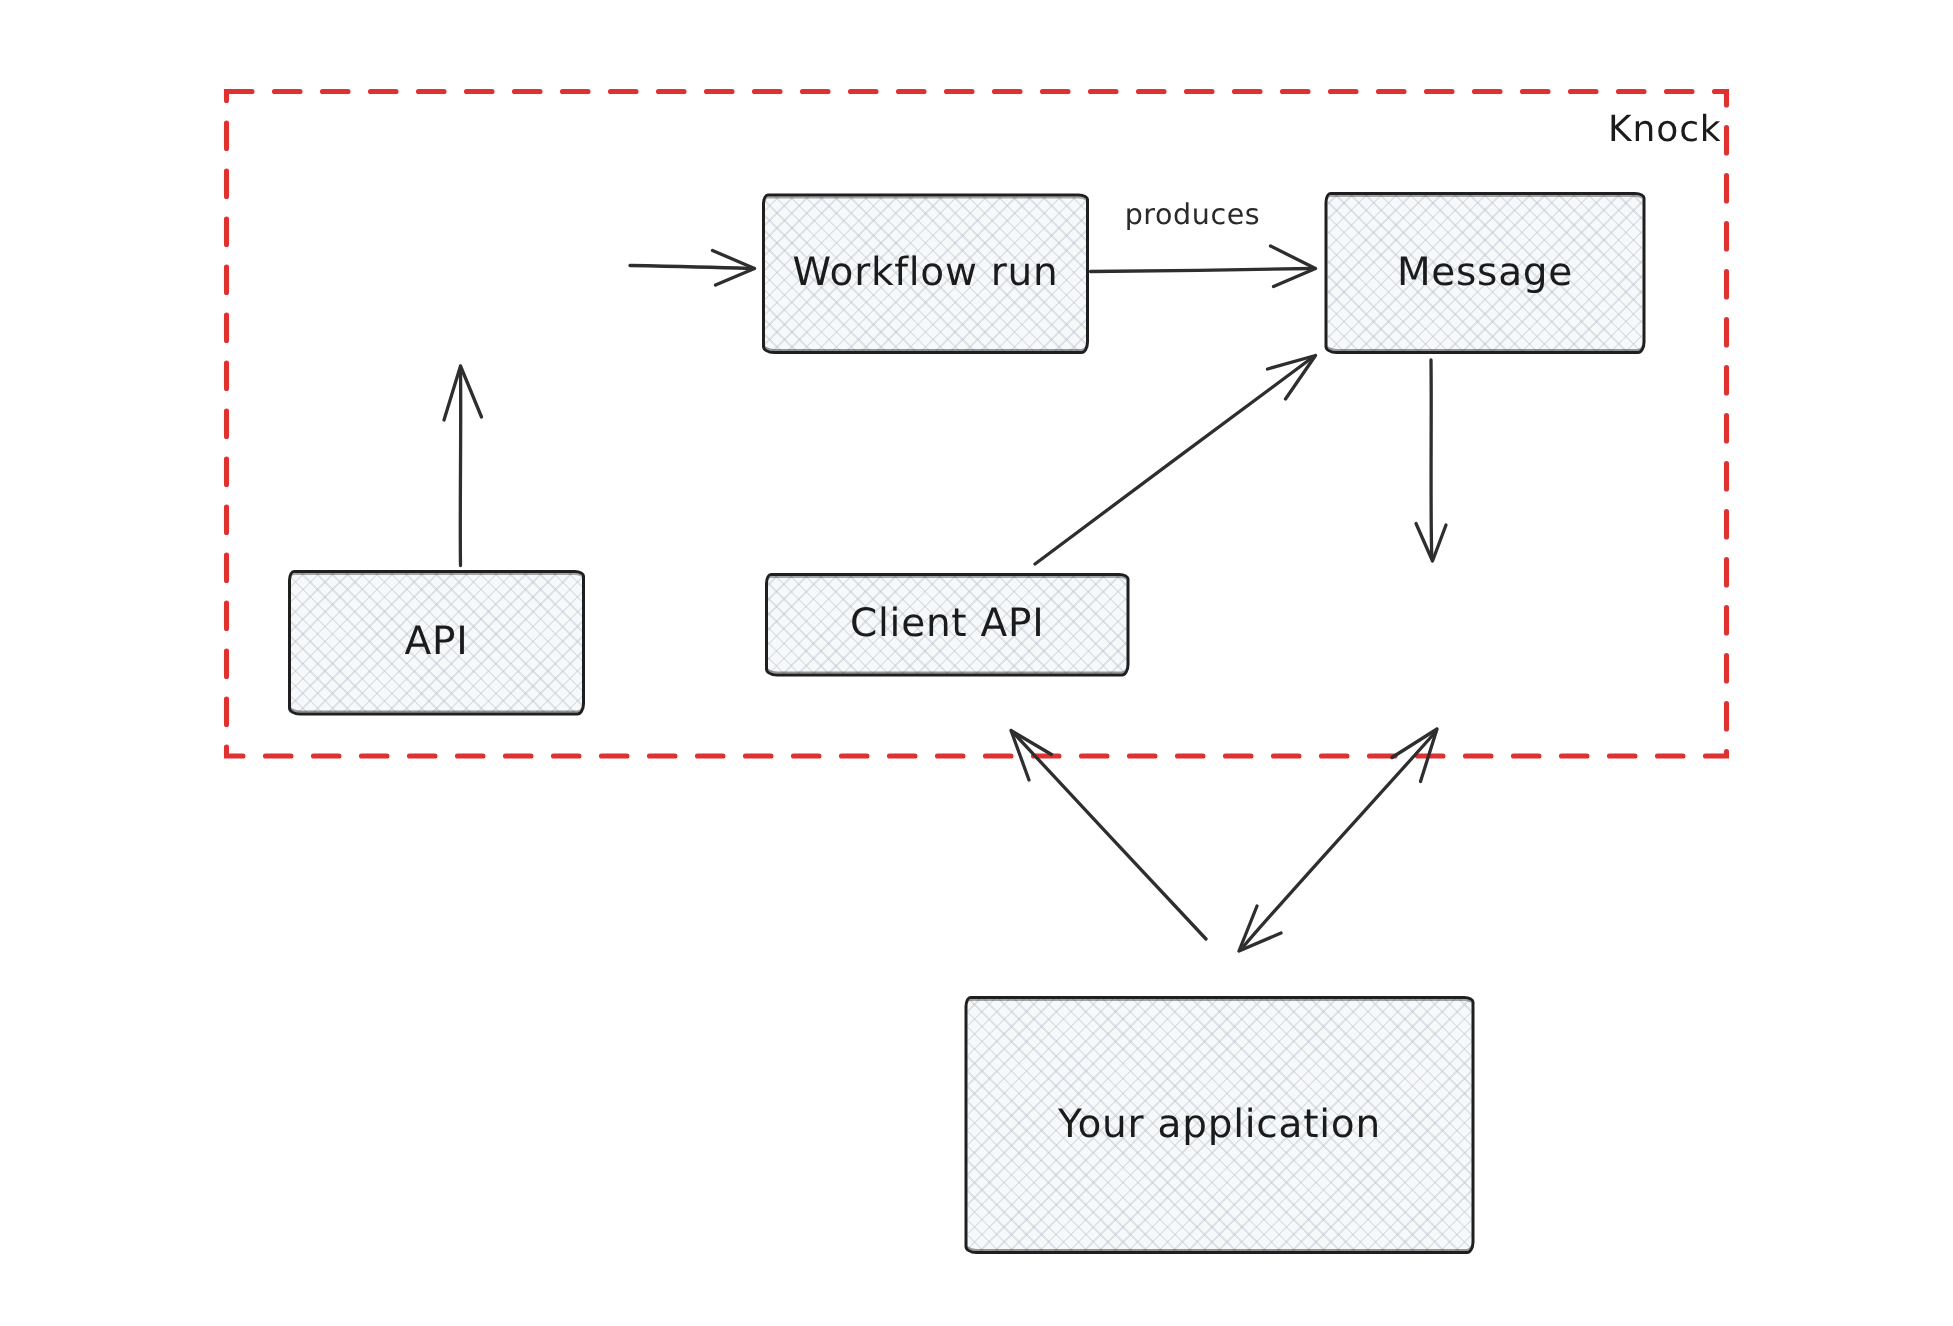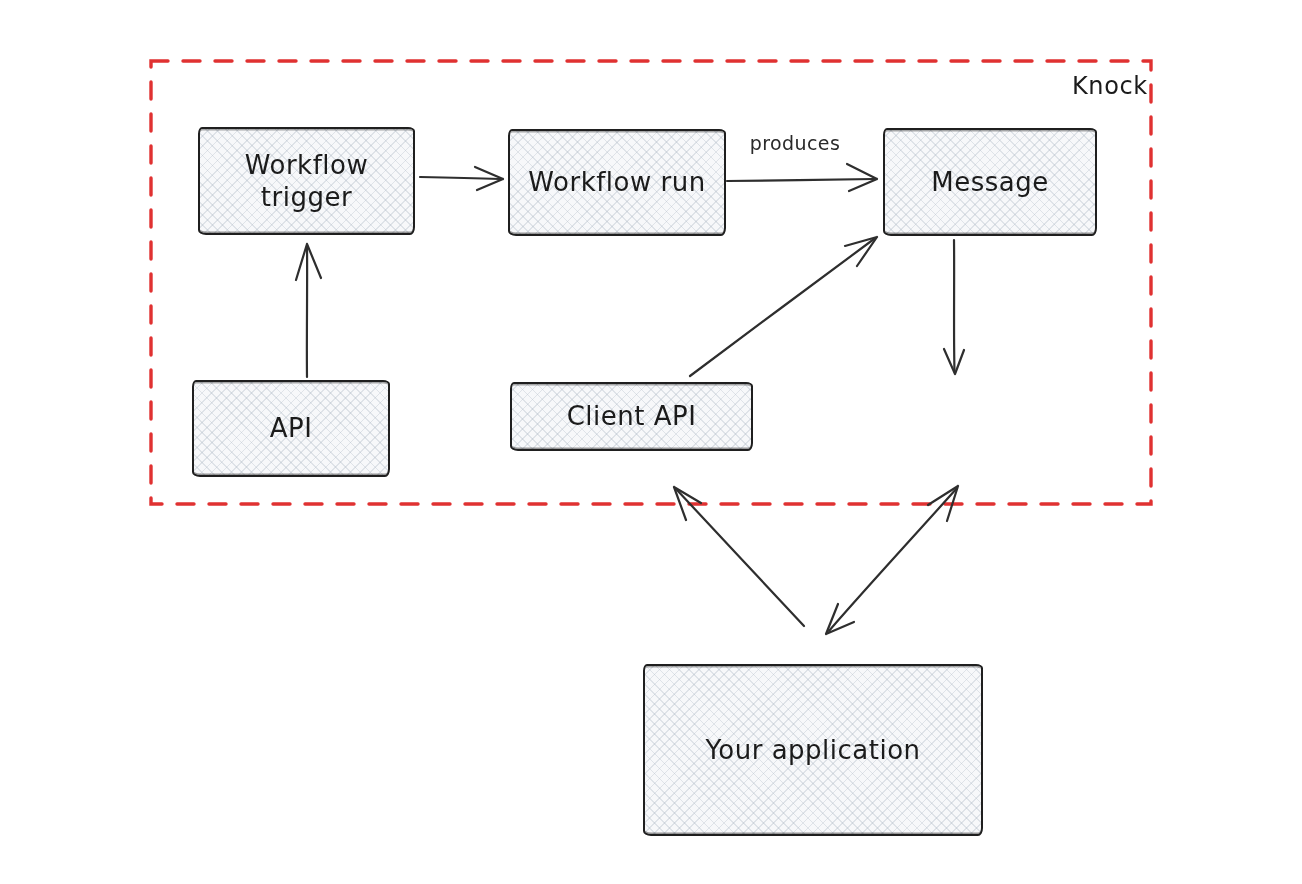--- a/index.html
+++ b/index.html
@@ -119,23 +119,20 @@
         <path d="M 958 486 L 928 505 M 958 486 L 947 521"></path>
         <path d="M 826 634 L 838 604 M 826 634 L 854 622"></path>
       </g>
     </g>
   </svg>
 
   <div class="boundary-label">Knock</div>
 
   <div class="edge-label">produces</div>
 
-  <div class="node" id="node-workflow-trigger">
-    <span class="node-label">Workflow trigger</span>
-  </div>
 
   <div class="node" id="node-workflow-run">
     <span class="node-label">Workflow run</span>
   </div>
 
   <div class="node" id="node-message">
     <span class="node-label">Message</span>
   </div>
 
   <div class="node" id="node-api">

